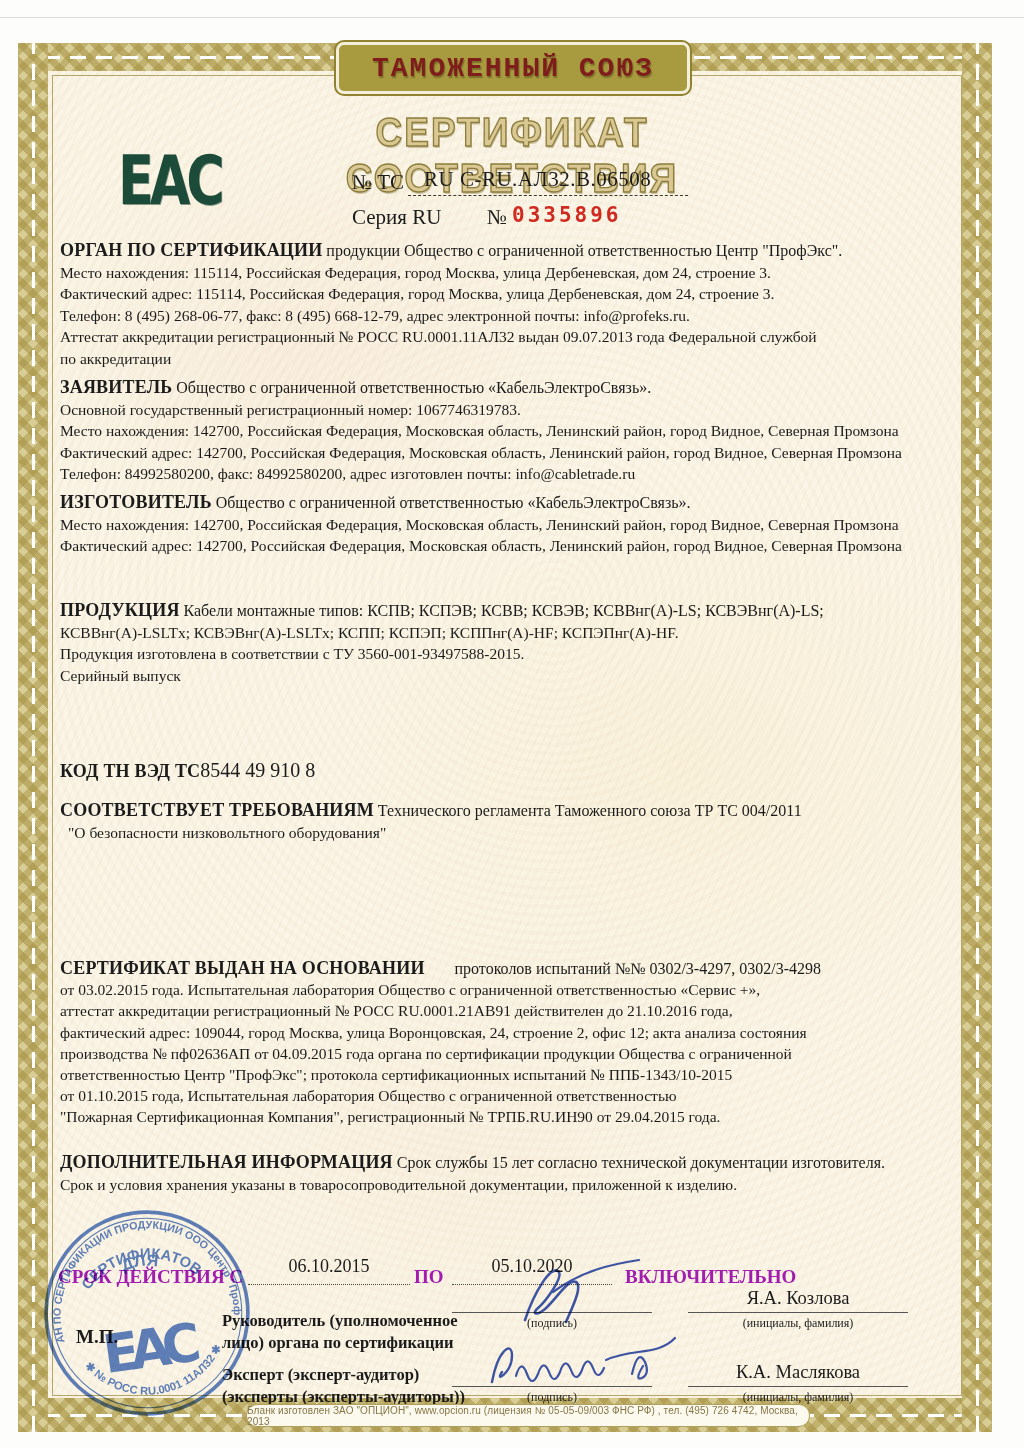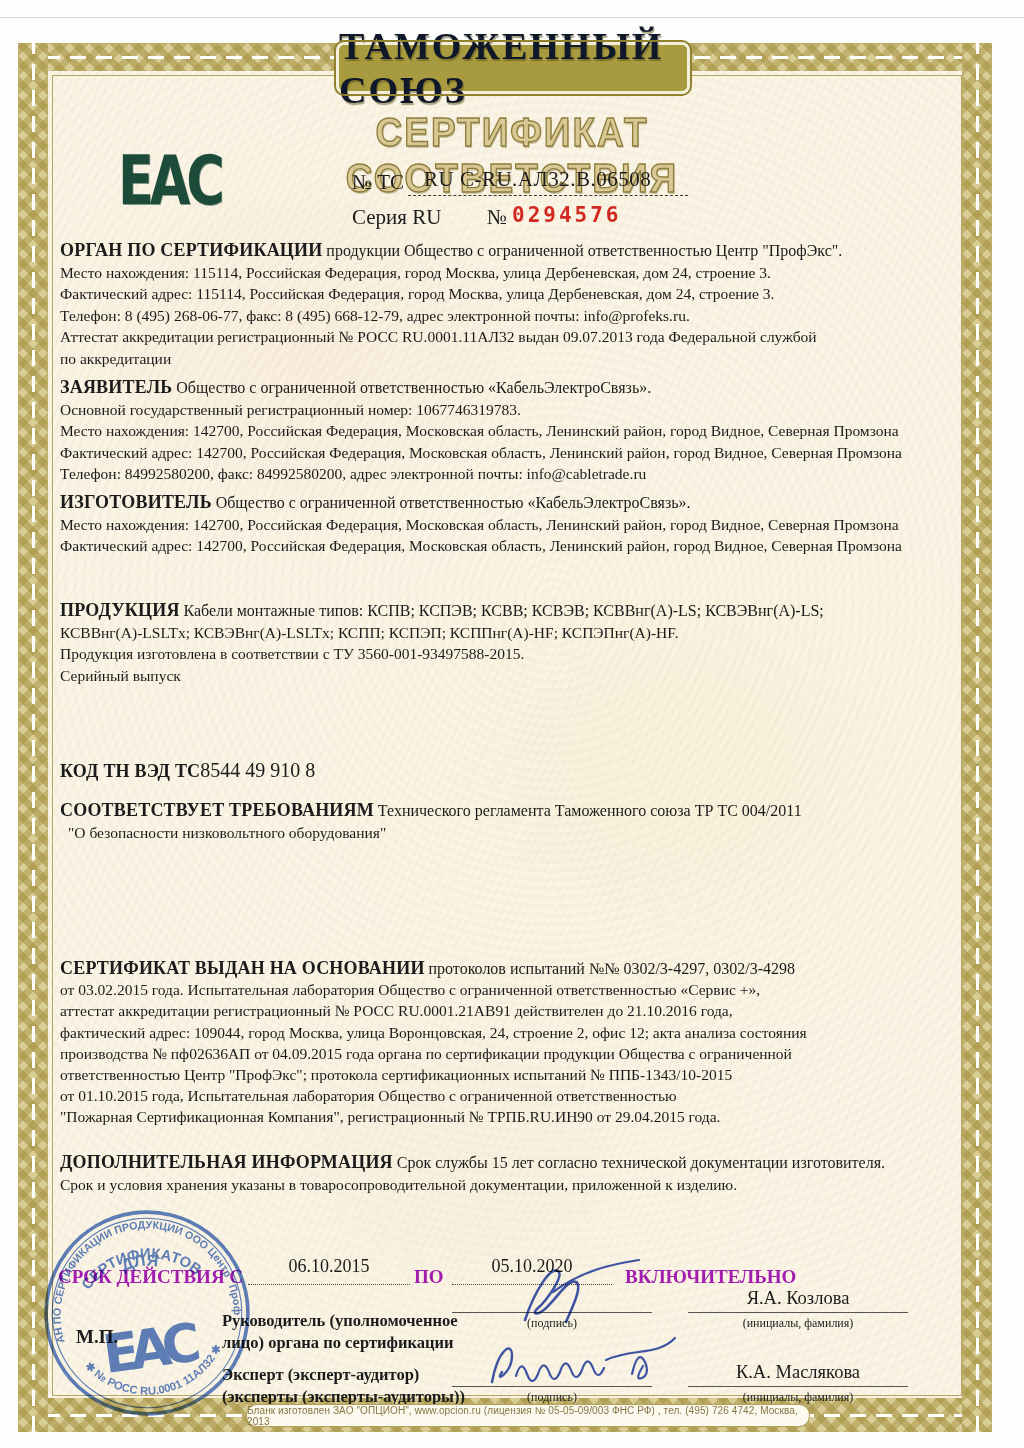--- a/index.html
+++ b/index.html
@@ -25,22 +25,22 @@
   .edge-top{left:18px;top:43px;width:974px;height:28px;}
   .edge-bottom{left:18px;top:1398px;width:974px;height:34px;}
   .edge-left{left:18px;top:43px;width:30px;height:1389px;}
   .edge-right{left:962px;top:43px;width:30px;height:1389px;}
   .frameline{position:absolute;left:52px;top:75px;width:908px;height:1319px;border:1px solid #b5a566;pointer-events:none;}
 
   
   .banner{position:absolute;left:336px;top:42px;width:354px;height:52px;background:#a89a3e;
       border:3px solid #f4efdb;outline:2px solid #91822f;border-radius:8px;
       display:flex;align-items:center;justify-content:center;box-sizing:border-box;}
-  .banner span{font-family:Liberation Serif, serif;font-weight:bold;font-size:38px;letter-spacing:2px;
-      color:#0f172a;text-shadow:1px 2px 1px rgba(90,80,25,.55);}
+  .banner span{font-family:Liberation Mono, monospace;font-weight:bold;font-size:28px;letter-spacing:2px;
+      color:#7f1d1d;text-shadow:1px 2px 1px rgba(90,80,25,.55);}
   .cert-title{position:absolute;left:232px;top:114px;width:560px;text-align:center;
       font-family:"Liberation Sans",sans-serif;font-weight:bold;font-size:37px;letter-spacing:2px;
       color:#d9c893;-webkit-text-stroke:1.3px #8d7d3c;text-shadow:1px 2px 0 rgba(120,105,50,.35);
       transform:scaleY(1.08);}
   .eac-logo{position:absolute;left:118px;top:142px;width:96px;height:78px;
       font-family:"DejaVu Sans",sans-serif;font-weight:bold;font-size:64px;line-height:74px;
       color:#1d4b3a;letter-spacing:-5px;transform:scale(.82,1.05);transform-origin:left top;
       text-shadow:1px 1px 0 rgba(20,60,45,.5);}
   .numrow{position:absolute;font-size:21px;color:#1b1b1b;}
   .lbl-ts{left:352px;top:170px;}
@@ -49,21 +49,21 @@
   .lbl-series{left:352px;top:205px;}
   .lbl-series-no{left:487px;top:205px;}
   .val-series{left:512px;top:203px;font-family:"DejaVu Sans Mono",monospace;font-weight:bold;
       font-size:21px;letter-spacing:3px;color:#d02a20;}
 
   
   .sec{position:absolute;left:60px;width:908px;font-size:15.5px;line-height:21.5px;color:#1b1b1b;}
   .sec p{margin:0;}
   .h{font-size:18px;font-weight:bold;letter-spacing:.2px;}
   .sfx{font-size:16px;}
-  .gap{}
+  .gap{margin-left:26px;}
   .code-val{font-size:20px;}
   .sec-basis{line-height:21.2px;}
 
   
   .vlabel{position:absolute;font-weight:bold;font-size:19px;color:#a21caf;}
   .vdate{position:absolute;font-size:18px;color:#1b1b1b;text-align:center;}
   .dotline{position:absolute;border-bottom:1.5px dotted #4a4a3a;height:0;}
   .solidline{position:absolute;border-bottom:1px solid #555;height:0;}
   .caption{position:absolute;font-size:12px;color:#222;text-align:center;}
   .signame{position:absolute;font-size:18.5px;color:#1b1b1b;text-align:center;}
@@ -97,39 +97,39 @@
     <span>ТАМОЖЕННЫЙ СОЮЗ</span>
   </div>
   <div class="cert-title">СЕРТИФИКАТ СООТВЕТСТВИЯ</div>
   <div class="eac-logo">ЕАС</div>
 
   <div class="numrow lbl-ts" style="position:absolute;">№ ТС</div>
   <div class="numrow val-ts" style="position:absolute;">RU C-RU.АЛ32.В.06508</div>
   <div class="ts-underline"></div>
   <div class="numrow lbl-series" style="position:absolute;">Серия  RU</div>
   <div class="numrow lbl-series-no" style="position:absolute;">№</div>
-  <div class="val-series" style="position:absolute;">0294576</div>
+  <div class="val-series" style="position:absolute;">0335896</div>
 
   <div class="sec" style="top:240px">
     <p><b class="h">ОРГАН ПО СЕРТИФИКАЦИИ</b>
        <span class="sfx">продукции Общество с ограниченной ответственностью Центр "ПрофЭкс".</span></p>
     <div>Место нахождения: 115114, Российская Федерация, город Москва, улица Дербеневская, дом 24, строение 3.</div>
     <div>Фактический адрес: 115114, Российская Федерация, город Москва, улица Дербеневская, дом 24, строение 3.</div>
     <div>Телефон: 8 (495) 268-06-77, факс: 8 (495) 668-12-79, адрес электронной почты: info@profeks.ru.</div>
     <div>Аттестат аккредитации регистрационный № РОСС RU.0001.11АЛ32 выдан 09.07.2013 года Федеральной службой</div>
     <div>по аккредитации</div>
   </div>
 
   <div class="sec" style="top:377px">
     <p><b class="h">ЗАЯВИТЕЛЬ</b>
        <span class="sfx">Общество с ограниченной ответственностью «КабельЭлектроСвязь».</span></p>
     <div>Основной государственный регистрационный номер: 1067746319783.</div>
     <div>Место нахождения: 142700, Российская Федерация, Московская область, Ленинский район, город Видное, Северная Промзона</div>
     <div>Фактический адрес: 142700, Российская Федерация, Московская область, Ленинский район, город Видное, Северная Промзона</div>
-    <div>Телефон: 84992580200, факс: 84992580200, адрес электронной почты: info@cabletrade.ru</div>
+    <div>Телефон: 84992580200, факс: 84992580200, адрес изготовлен почты: info@cabletrade.ru</div>
   </div>
 
   <div class="sec" style="top:492px">
     <p><b class="h">ИЗГОТОВИТЕЛЬ</b>
        <span class="sfx">Общество с ограниченной ответственностью «КабельЭлектроСвязь».</span></p>
     <div>Место нахождения: 142700, Российская Федерация, Московская область, Ленинский район, город Видное, Северная Промзона</div>
     <div>Фактический адрес: 142700, Российская Федерация, Московская область, Ленинский район, город Видное, Северная Промзона</div>
   </div>
 
   <div class="sec" style="top:600px">

